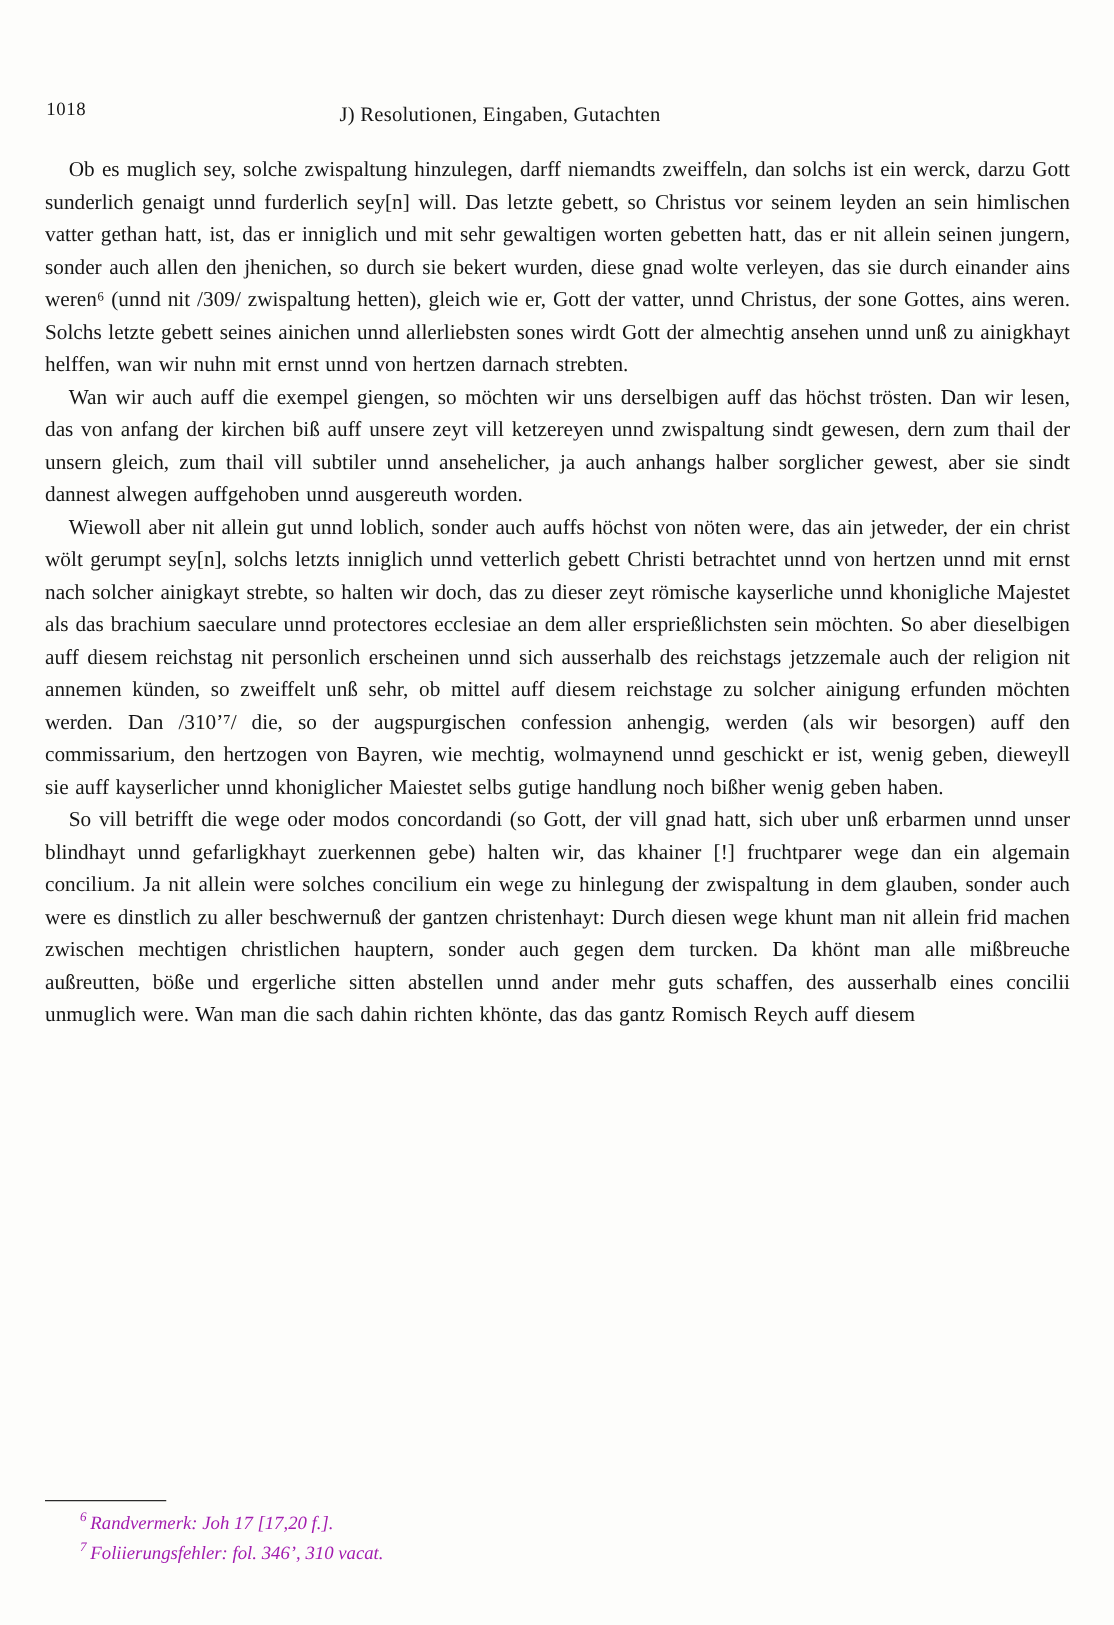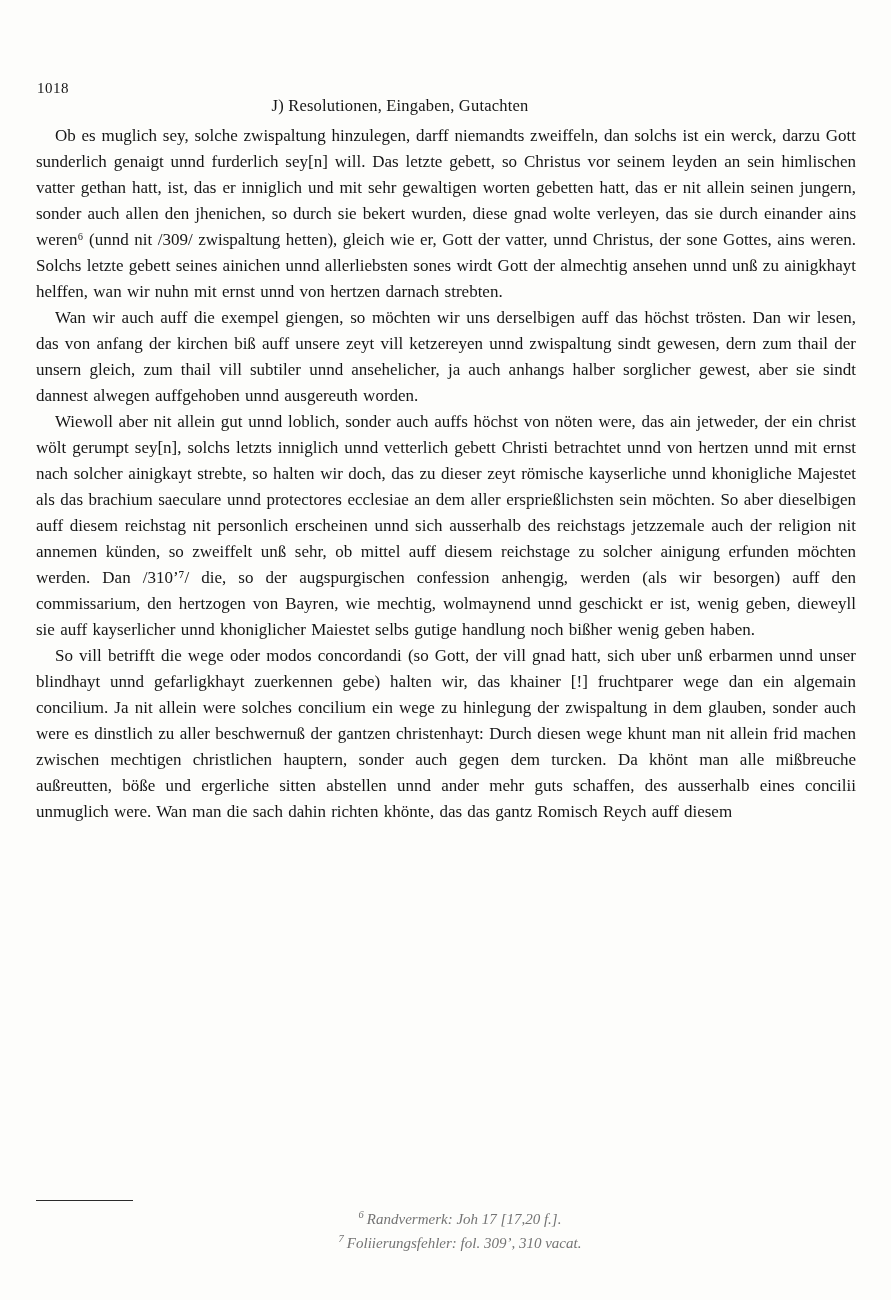--- a/index.html
+++ b/index.html
@@ -23,21 +23,21 @@
   .page-number {
     position: absolute;
     left: 37px;
     top: 0;
     font-size: 15px;
     letter-spacing: 0.5px;
   }
   .running-title {
     position: absolute;
     left: 400px;
-    top: 16px;
+    top: 2px;
     transform: translateX(-50%);
     font-size: 16.5px;
     white-space: nowrap;
     letter-spacing: 0.2px;
   }
   .body-text {
     position: absolute;
     top: 123px;
     left: 36px;
     width: 820px;
@@ -58,22 +58,21 @@
   .footnote-rule {
     width: 97px;
     border-top: 1.5px solid #2a2a2a;
     margin-bottom: 7px;
   }
   .footnote {
     font-style: italic;
     font-size: 15px;
     line-height: 23.5px;
     margin-left: 28px;
-    color: #737373;
-    text-align: center;
+    color: #a21caf;
   }
   .footnote sup {
     font-size: 10.5px;
     line-height: 0;
     margin-right: 3px;
   }
 </style>
 </head>
 <body>
 
@@ -87,16 +86,16 @@
   <main class="body-text">
     <p>Ob es muglich sey, solche zwispaltung hinzulegen, darff niemandts zweiffeln, dan solchs ist ein werck, darzu Gott sunderlich genaigt unnd furderlich sey[n] will. Das letzte gebett, so Christus vor seinem leyden an sein himlischen vatter gethan hatt, ist, das er inniglich und mit sehr gewaltigen worten gebetten hatt, das er nit allein seinen jungern, sonder auch allen den jhenichen, so durch sie bekert wurden, diese gnad wolte verleyen, das sie durch einander ains weren⁶ (unnd nit /309/ zwispaltung hetten), gleich wie er, Gott der vatter, unnd Christus, der sone Gottes, ains weren. Solchs letzte gebett seines ainichen unnd allerliebsten sones wirdt Gott der almechtig ansehen unnd unß zu ainigkhayt helffen, wan wir nuhn mit ernst unnd von hertzen darnach strebten.</p>
     <p>Wan wir auch auff die exempel giengen, so möchten wir uns derselbigen auff das höchst trösten. Dan wir lesen, das von anfang der kirchen biß auff unsere zeyt vill ketzereyen unnd zwispaltung sindt gewesen, dern zum thail der unsern gleich, zum thail vill subtiler unnd ansehelicher, ja auch anhangs halber sorglicher gewest, aber sie sindt dannest alwegen auffgehoben unnd ausgereuth worden.</p>
     <p>Wiewoll aber nit allein gut unnd loblich, sonder auch auffs höchst von nöten were, das ain jetweder, der ein christ wölt gerumpt sey[n], solchs letzts inniglich unnd vetterlich gebett Christi betrachtet unnd von hertzen unnd mit ernst nach solcher ainigkayt strebte, so halten wir doch, das zu dieser zeyt römische kayserliche unnd khonigliche Majestet als das brachium saeculare unnd protectores ecclesiae an dem aller ersprießlichsten sein möchten. So aber dieselbigen auff diesem reichstag nit personlich erscheinen unnd sich ausserhalb des reichstags jetzzemale auch der religion nit annemen künden, so zweiffelt unß sehr, ob mittel auff diesem reichstage zu solcher ainigung erfunden möchten werden. Dan /310’⁷/ die, so der augspurgischen confession anhengig, werden (als wir besorgen) auff den commissarium, den hertzogen von Bayren, wie mechtig, wolmaynend unnd geschickt er ist, wenig geben, dieweyll sie auff kayserlicher unnd khoniglicher Maiestet selbs gutige handlung noch bißher wenig geben haben.</p>
     <p>So vill betrifft die wege oder modos concordandi (so Gott, der vill gnad hatt, sich uber unß erbarmen unnd unser blindhayt unnd gefarligkhayt zuerkennen gebe) halten wir, das khainer [!] fruchtparer wege dan ein algemain concilium. Ja nit allein were solches concilium ein wege zu hinlegung der zwispaltung in dem glauben, sonder auch were es dinstlich zu aller beschwernuß der gantzen christenhayt: Durch diesen wege khunt man nit allein frid machen zwischen mechtigen christlichen hauptern, sonder auch gegen dem turcken. Da khönt man alle mißbreuche außreutten, böße und ergerliche sitten abstellen unnd ander mehr guts schaffen, des ausserhalb eines concilii unmuglich were. Wan man die sach dahin richten khönte, das das gantz Romisch Reych auff diesem</p>
   </main>
 
   <footer class="footnotes">
     <div class="footnote-rule"></div>
     <p class="footnote"><sup>6</sup><span>Randvermerk: Joh 17 [17,20 f.].</span></p>
-    <p class="footnote"><sup>7</sup><span>Foliierungsfehler: fol. 309’, 310 vacat.</span></p>
+    <p class="footnote"><sup>7</sup><span>Foliierungsfehler: fol. 346’, 310 vacat.</span></p>
   </footer>
 
 </div>
 
 </body></html>

